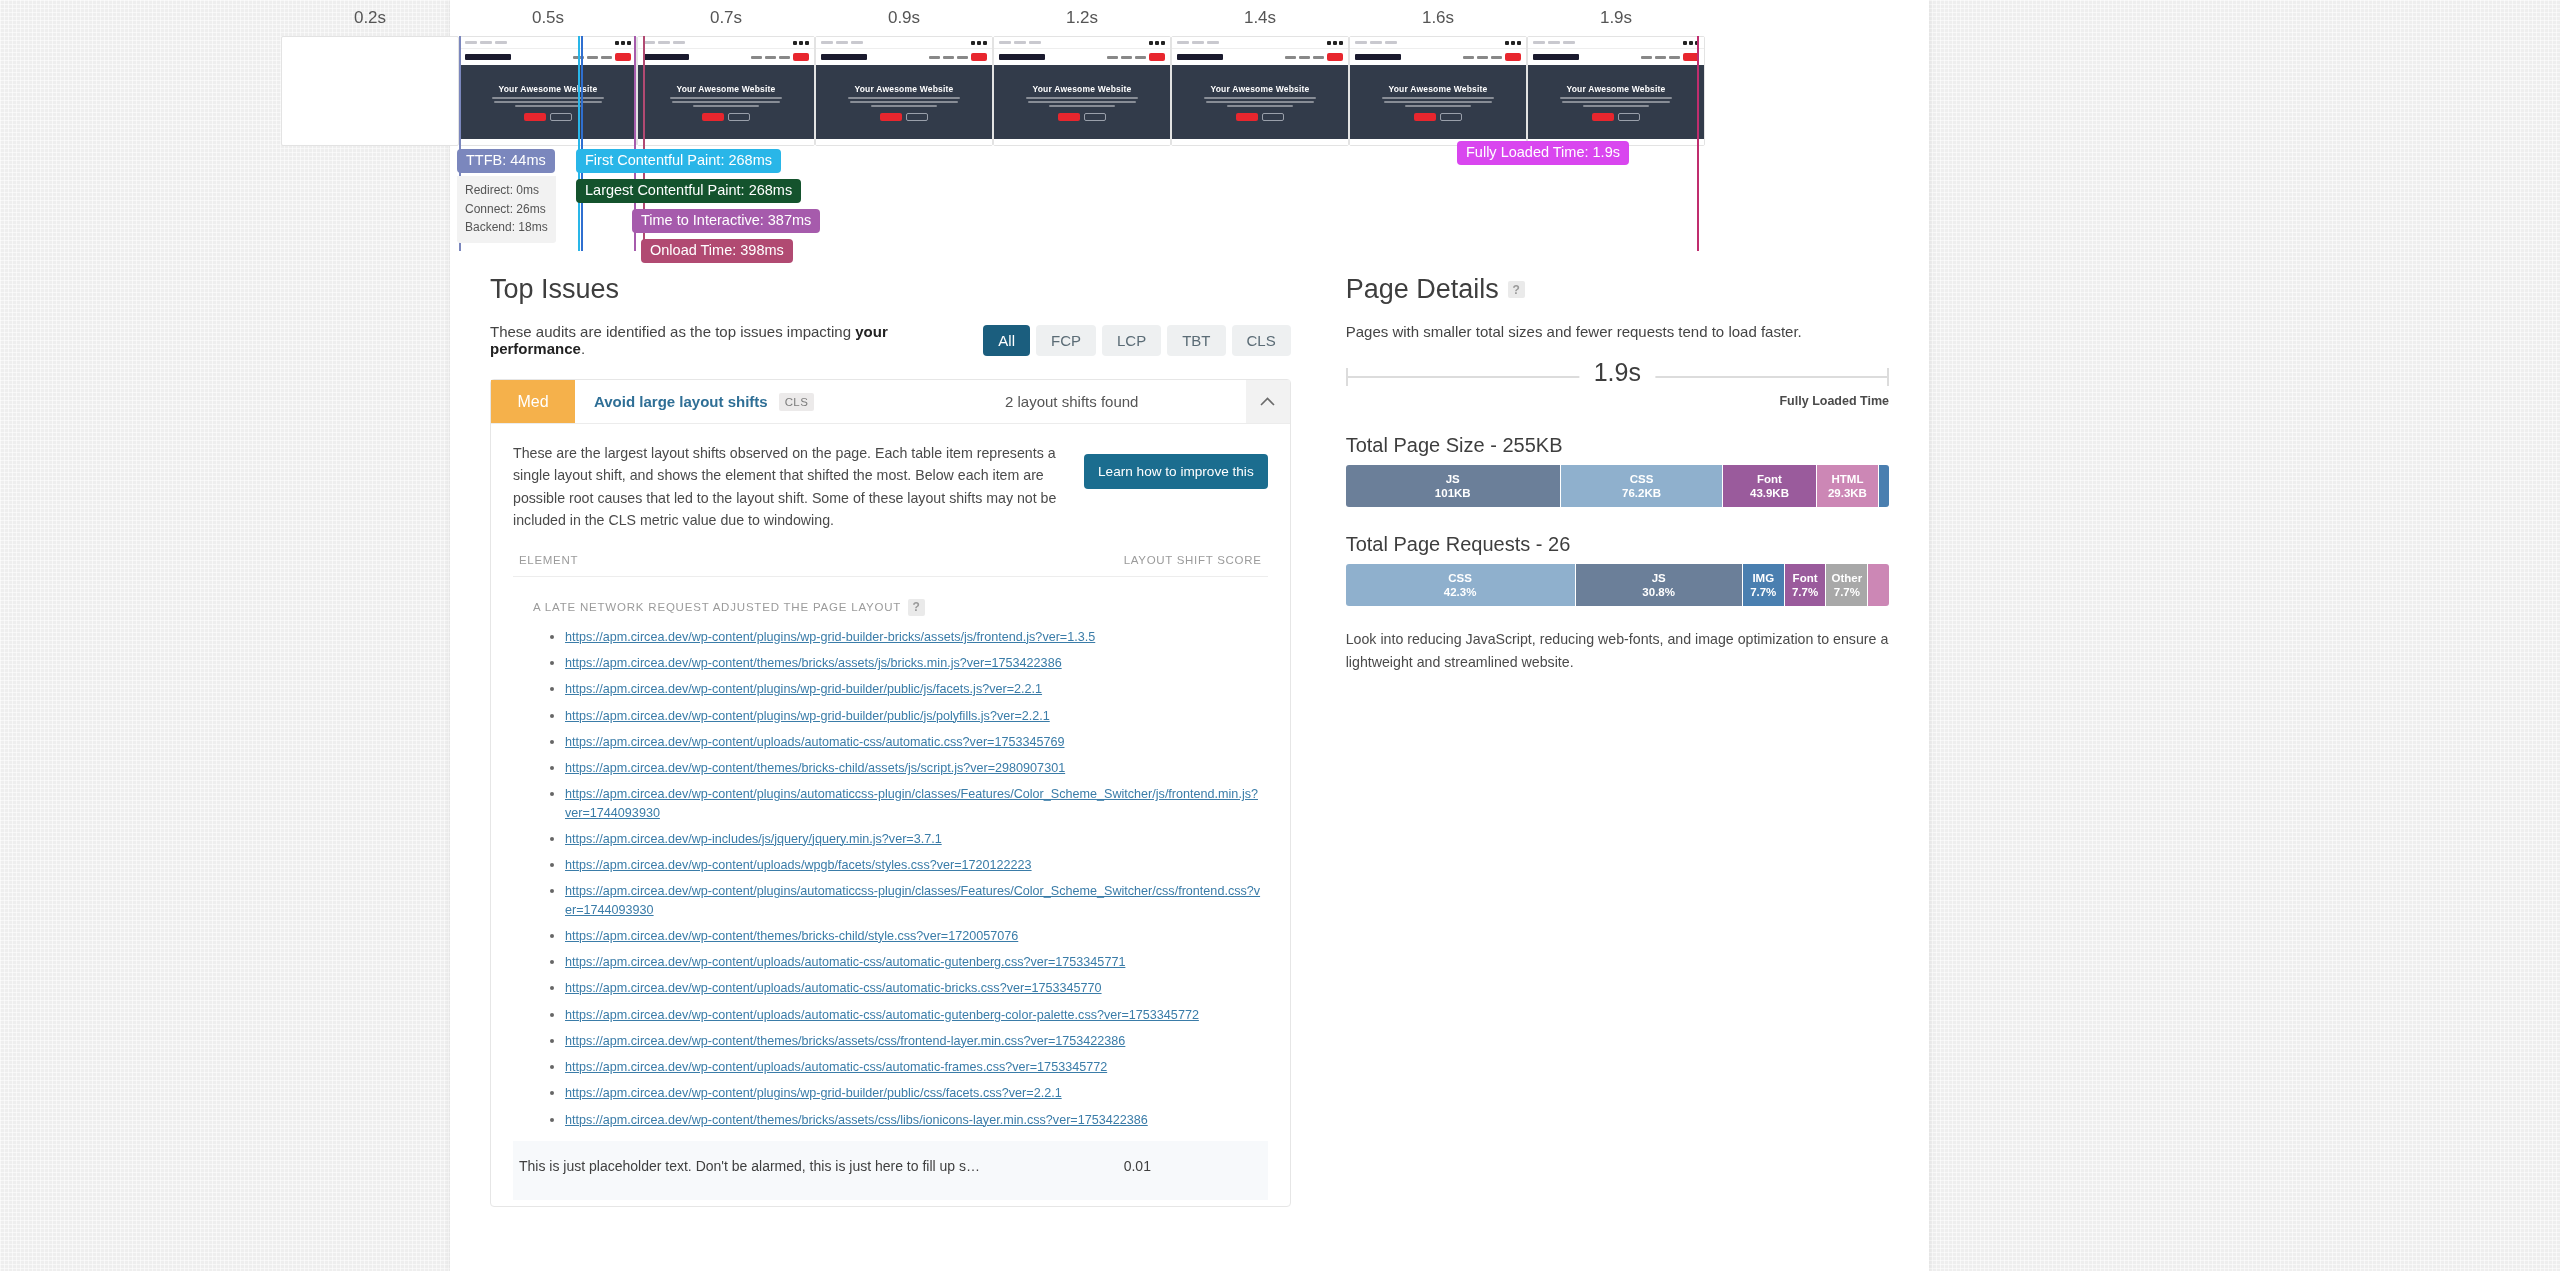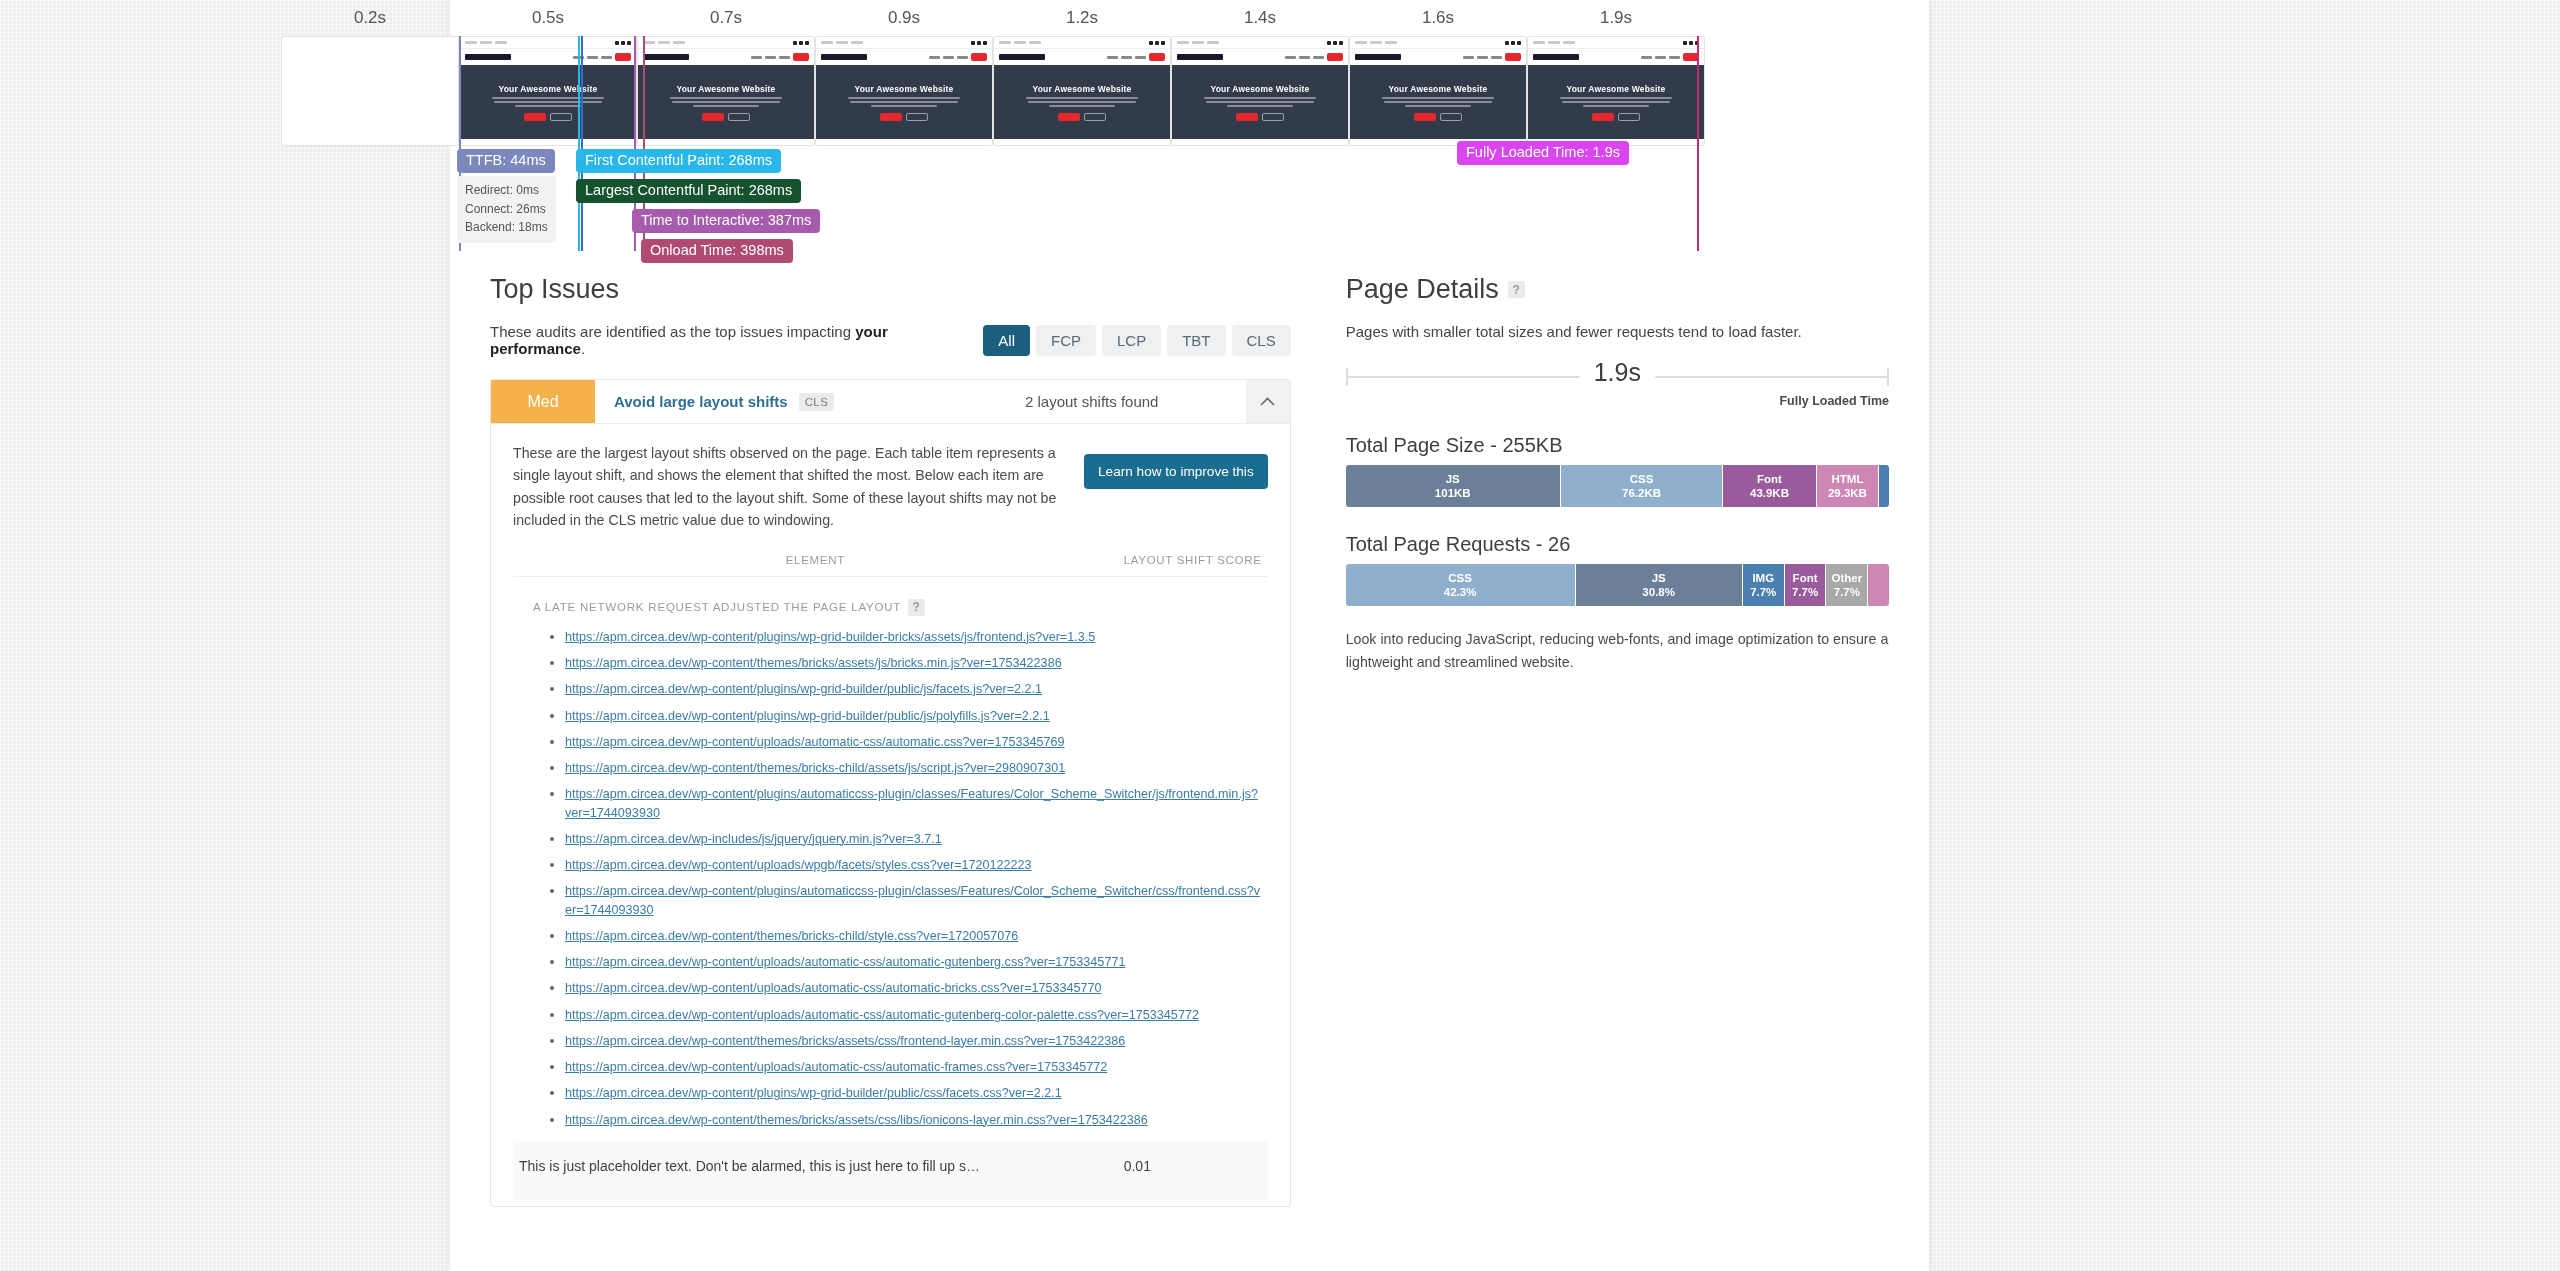--- a/index.html
+++ b/index.html
@@ -117,21 +117,21 @@
   }
   .filters button.active{ background:#1b5e7e; color:#fff; }
 
   
   .audit{ border:1px solid #e6e6e6; border-radius:4px; margin-bottom:4px; background:#fff;}
   .audit-head{
     display:flex; align-items:stretch; height:44px; background:#fff;
     border-bottom:1px solid #ececec;
   }
   .sev{
-    width:104px; background:#f5b14b; color:#fff; font-size:16px;
+    width:84px; background:#f5b14b; color:#fff; font-size:16px;
     display:flex; align-items:center; justify-content:center;
   }
   .audit-title{
     display:flex; align-items:center; gap:11px; padding-left:19px; width:430px;
   }
   .audit-title a{ color:#2f6f96; font-weight:bold; font-size:15px; text-decoration:none;}
   .tagpill{
     background:#eceaea; color:#7c7c7c; font-size:11.5px;
     padding:3px 6px; border-radius:2px; letter-spacing:.4px;
   }
@@ -145,21 +145,21 @@
   .audit-desc{ display:flex; gap:17px; align-items:flex-start; }
   .audit-desc p{ margin:0; font-size:14.2px; line-height:1.58; color:#4a4a4a; flex:1;}
   .learn{
     background:#1b6d8f; color:#fff; font-size:13.6px; border:0;
     padding:10px 14px; border-radius:4px; white-space:nowrap; cursor:pointer;
     font-family:inherit; margin-top:12px;
   }
 
   table.shift{ width:100%; border-collapse:collapse; margin-top:22px; }
   table.shift th{
-    text-align:center; font-size:11.5px; color:#9b9b9b; font-weight:normal;
+    text-align:left; font-size:11.5px; color:#9b9b9b; font-weight:normal;
     letter-spacing:.7px; padding:0 6px 10px 6px; border-bottom:1px solid #ededed;
     vertical-align:bottom;
   }
   table.shift th.score{ text-align:left; width:150px; }
   table.shift td{ padding:17px 6px; vertical-align:top; font-size:14px; color:#3f3f3f;}
   table.shift tr.row-a td{ background:#f7f9fb; }
   .sel{ display:block; margin-bottom:9px; }
   .code{
     font-family:"Liberation Mono", monospace; font-size:13px; color:#3f7fa5;
   }

